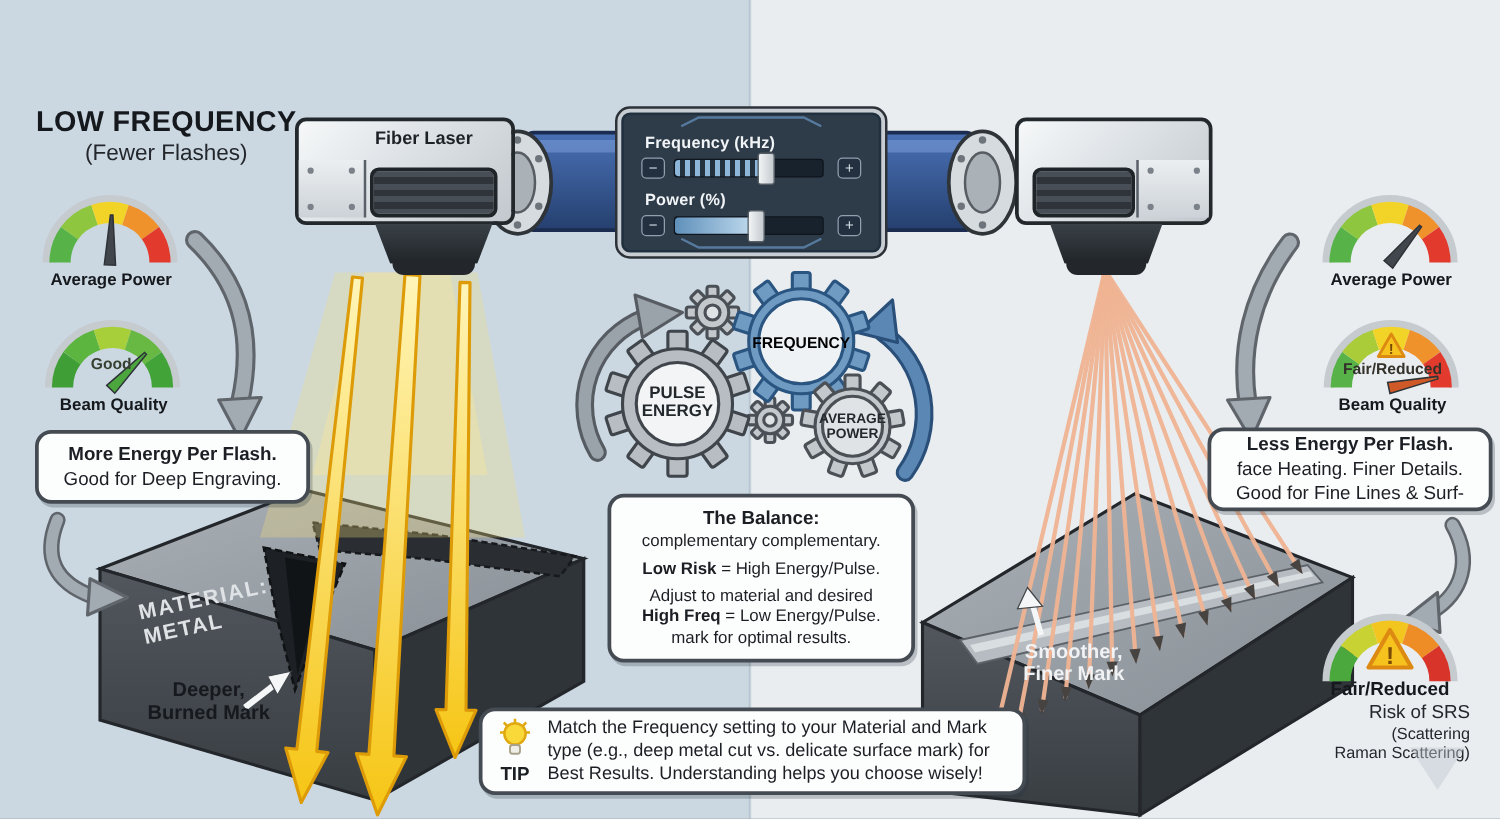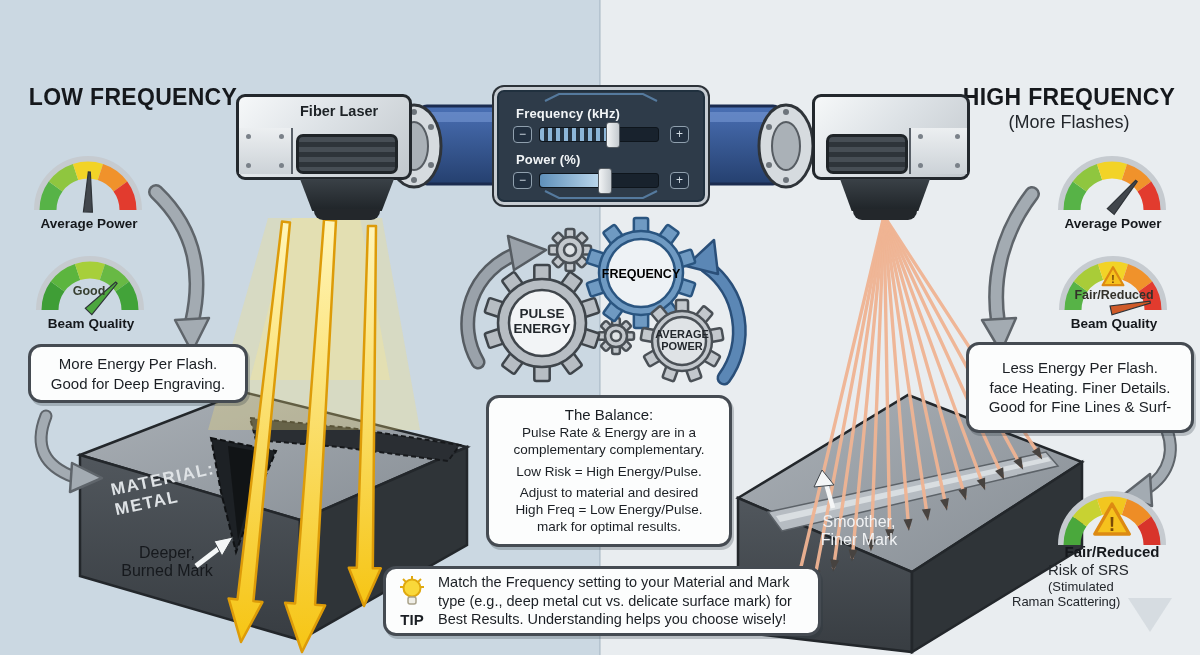--- a/index.html
+++ b/index.html
@@ -37,26 +37,26 @@
   .track-fill{position:absolute;left:0;top:0;height:100%;border-radius:3px 0 0 3px;}
   .fill-seg{background:repeating-linear-gradient(90deg,#8db6d8 0 4px,#24313e 4px 8px);}
   .fill-grad{background:linear-gradient(90deg,#5f90ba,#c3ddf0);}
   .thumb{position:absolute;top:50%;width:12px;height:24px;border-radius:3px;
     transform:translate(-50%,-50%);background:linear-gradient(90deg,#f2f4f5,#c4cacf);
     border:1.5px solid #555c63;cursor:pointer;}
   .pn-deco{position:absolute;left:50%;transform:translateX(-50%);}
   
   .note{background:#fcfdfd;border:3px solid #454b52;border-radius:13px;
     box-shadow:2px 3px 0 rgba(40,50,60,.25);text-align:center;}
-  .note .b{font-weight:normal;}
+  .note .b{font-weight:bold;}
   
   .glabel{font-weight:bold;font-size:13.5px;text-align:center;color:#15181c;}
   .gvalue{font-weight:bold;font-size:12.5px;text-align:center;color:#373f30;}
-  .small-note{font-size:13px;text-align:left;color:#23272c;}
-  .mark-label{font-weight:normal;font-size:16px;text-align:center;line-height:1.15;}
+  .small-note{font-size:13px;text-align:right;color:#23272c;}
+  .mark-label{font-weight:bold;font-size:16px;text-align:center;line-height:1.15;}
   #material-label{transform:rotate(-12deg);color:#dfe3e6;font-weight:bold;font-size:17px;
     letter-spacing:1.5px;line-height:1.2;text-align:left;}
   
   #tip-box{left:383px;top:566px;width:432px;height:64px;display:flex;align-items:center;}
   #tip-left{width:52px;text-align:center;flex:0 0 52px;}
   #tip-left .tip-word{font-weight:bold;font-size:15px;margin-top:0px;}
   #tip-text{font-size:14.5px;line-height:1.28;text-align:left;padding-right:10px;}
   #watermark{left:1128px;top:598px;width:0;height:0;border-left:22px solid transparent;
     border-right:22px solid transparent;border-top:34px solid rgba(190,200,206,.45);}
   svg text{font-family:"Liberation Sans",sans-serif;}
@@ -383,24 +383,21 @@
       <polygon points="233,537 214,541 222,556" fill="#f4f6f7" stroke="#41464b" stroke-width="1"></polygon>
     </g>
     <g>
       <line x1="833" y1="508" x2="825" y2="480" stroke="#f4f6f7" stroke-width="4.5"></line>
       <polygon points="822,470 834,485 814,487" fill="#f4f6f7" stroke="#41464b" stroke-width="1"></polygon>
     </g>
   </svg>
 
   <div class="abs side-title" style="left:8px;top:84px">
     <div class="t1">LOW FREQUENCY</div>
-  </div>
-  <div class="abs side-title" style="left:944px;top:84px">
-    <div class="t1">HIGH FREQUENCY</div>
-    <div class="t2">(More Flashes)</div>
+    <div class="t2">(Fewer Flashes)</div>
   </div>
 
   <div class="abs" style="left:236px;top:94px;width:176px;height:86px">
     <div class="head-body abs" style="left:0;top:0;right:0;bottom:0"></div>
     <div class="screw-panel" style="left:3px;top:34px;width:52px;height:46px;border-right:2px solid #596068">
       <div class="screw" style="left:7px;top:6px"></div>
         <div class="screw" style="right:7px;top:6px"></div>
       <div class="screw" style="left:7px;bottom:6px"></div>
         <div class="screw" style="right:7px;bottom:6px"></div>
     </div>
@@ -451,36 +448,35 @@
   <div class="abs glabel" style="left:28px;top:216px;width:122px">Average Power</div>
   <div class="abs gvalue" style="left:60px;top:284px;width:58px">Good</div>
   <div class="abs glabel" style="left:30px;top:316px;width:122px">Beam Quality</div>
 
   <div class="abs glabel" style="left:1052px;top:216px;width:122px">Average Power</div>
   <div class="abs gvalue" style="left:1066px;top:288px;width:96px;color:#33312a">Fair/Reduced</div>
   <div class="abs glabel" style="left:1053px;top:316px;width:122px">Beam Quality</div>
 
   <div class="abs glabel" style="left:1048px;top:543px;width:128px;font-size:15px">Fair/Reduced</div>
   <div class="abs small-note" style="left:1048px;top:561px;width:128px;font-size:15px">Risk of SRS</div>
-  <div class="abs small-note" style="left:1048px;top:579px;width:128px">(Stimulated</div>
-  <div class="abs small-note" style="left:1012px;top:594px;width:128px">Raman Scattering)</div>
+  <div class="abs small-note" style="left:1048px;top:579px;width:128px">(Scattering</div>
+  <div class="abs small-note" style="left:1048px;top:594px;width:128px">Raman Scattering)</div>
 
   <div class="abs note" style="left:28px;top:344px;width:206px;padding:7px 4px;font-size:15px;line-height:1.3">
     <div class="b">More Energy Per Flash.</div>
     <div>Good for Deep Engraving.</div>
   </div>
-  <div class="abs note" style="left:966px;top:342px;width:214px;padding:13px 4px;font-size:15px;line-height:1.3">
+  <div class="abs note" style="left:966px;top:342px;width:214px;padding:1px 4px;font-size:15px;line-height:1.3">
     <div class="b">Less Energy Per Flash.</div>
     <div>face Heating. Finer Details.</div>
     <div>Good for Fine Lines &amp; Surf-</div>
   </div>
 
   <div class="abs note" style="left:486px;top:395px;width:228px;padding:8px 6px;font-size:13.5px;line-height:1.25">
     <div class="b" style="font-size:15px">The Balance:</div>
-    <div>Pulse Rate &amp; Energy are in a</div>
     <div>complementary complementary.</div>
     <div style="margin-top:5px"><span class="b">Low Risk</span><span> = High Energy/Pulse.</span></div>
     <div style="margin-top:5px">Adjust to material and desired</div>
     <div><span class="b">High Freq</span><span> = Low Energy/Pulse.</span></div>
     <div>mark for optimal results.</div>
   </div>
 
   <div id="material-label" class="abs" style="left:112px;top:468px;width:120px">
     <div>MATERIAL:</div>
     <div>METAL</div>

